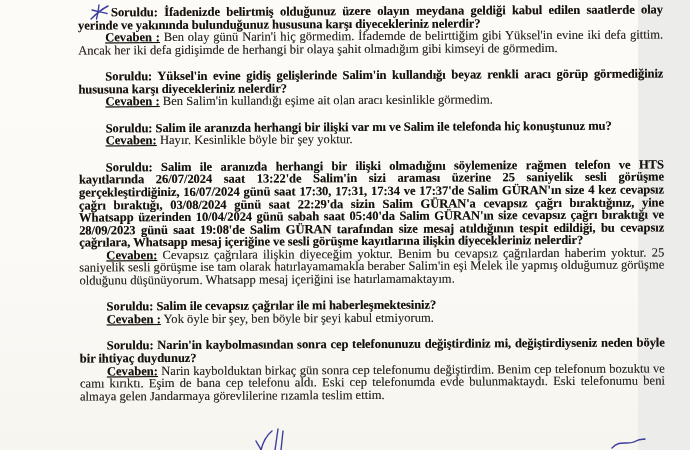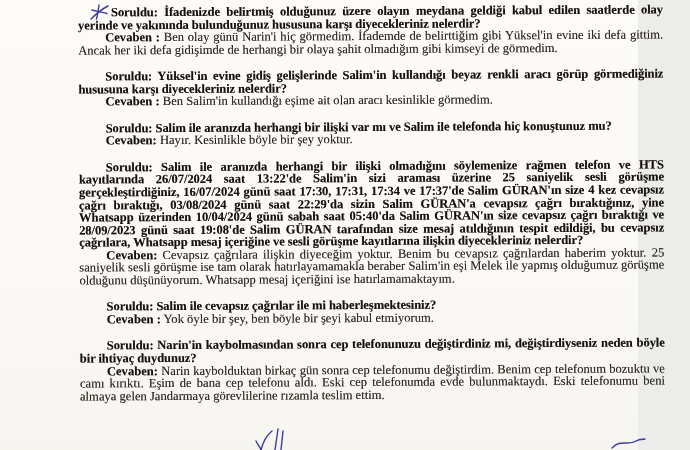--- a/index.html
+++ b/index.html
@@ -29,21 +29,21 @@
   .qa:first-child { margin-top: 0; }
   .q {
     margin: 0;
     text-indent: 27px;
     font-weight: bold;
     color: #15110d;
     letter-spacing: -0.1px;
   }
   .q-first { text-indent: 33px; }
   .a { margin: 0; text-indent: 27px; }
-  .a .lbl { font-weight: bold; color: #15110d; }
+  .a .lbl { font-weight: bold; color: #15110d; text-decoration: underline; }
   .pen-mark { position: absolute; pointer-events: none; }
   .pen-mark path {
     fill: none;
     stroke: #3d3da0;
     stroke-width: 1.4;
     stroke-linecap: round;
   }
 </style>
 </head>
 <body>

